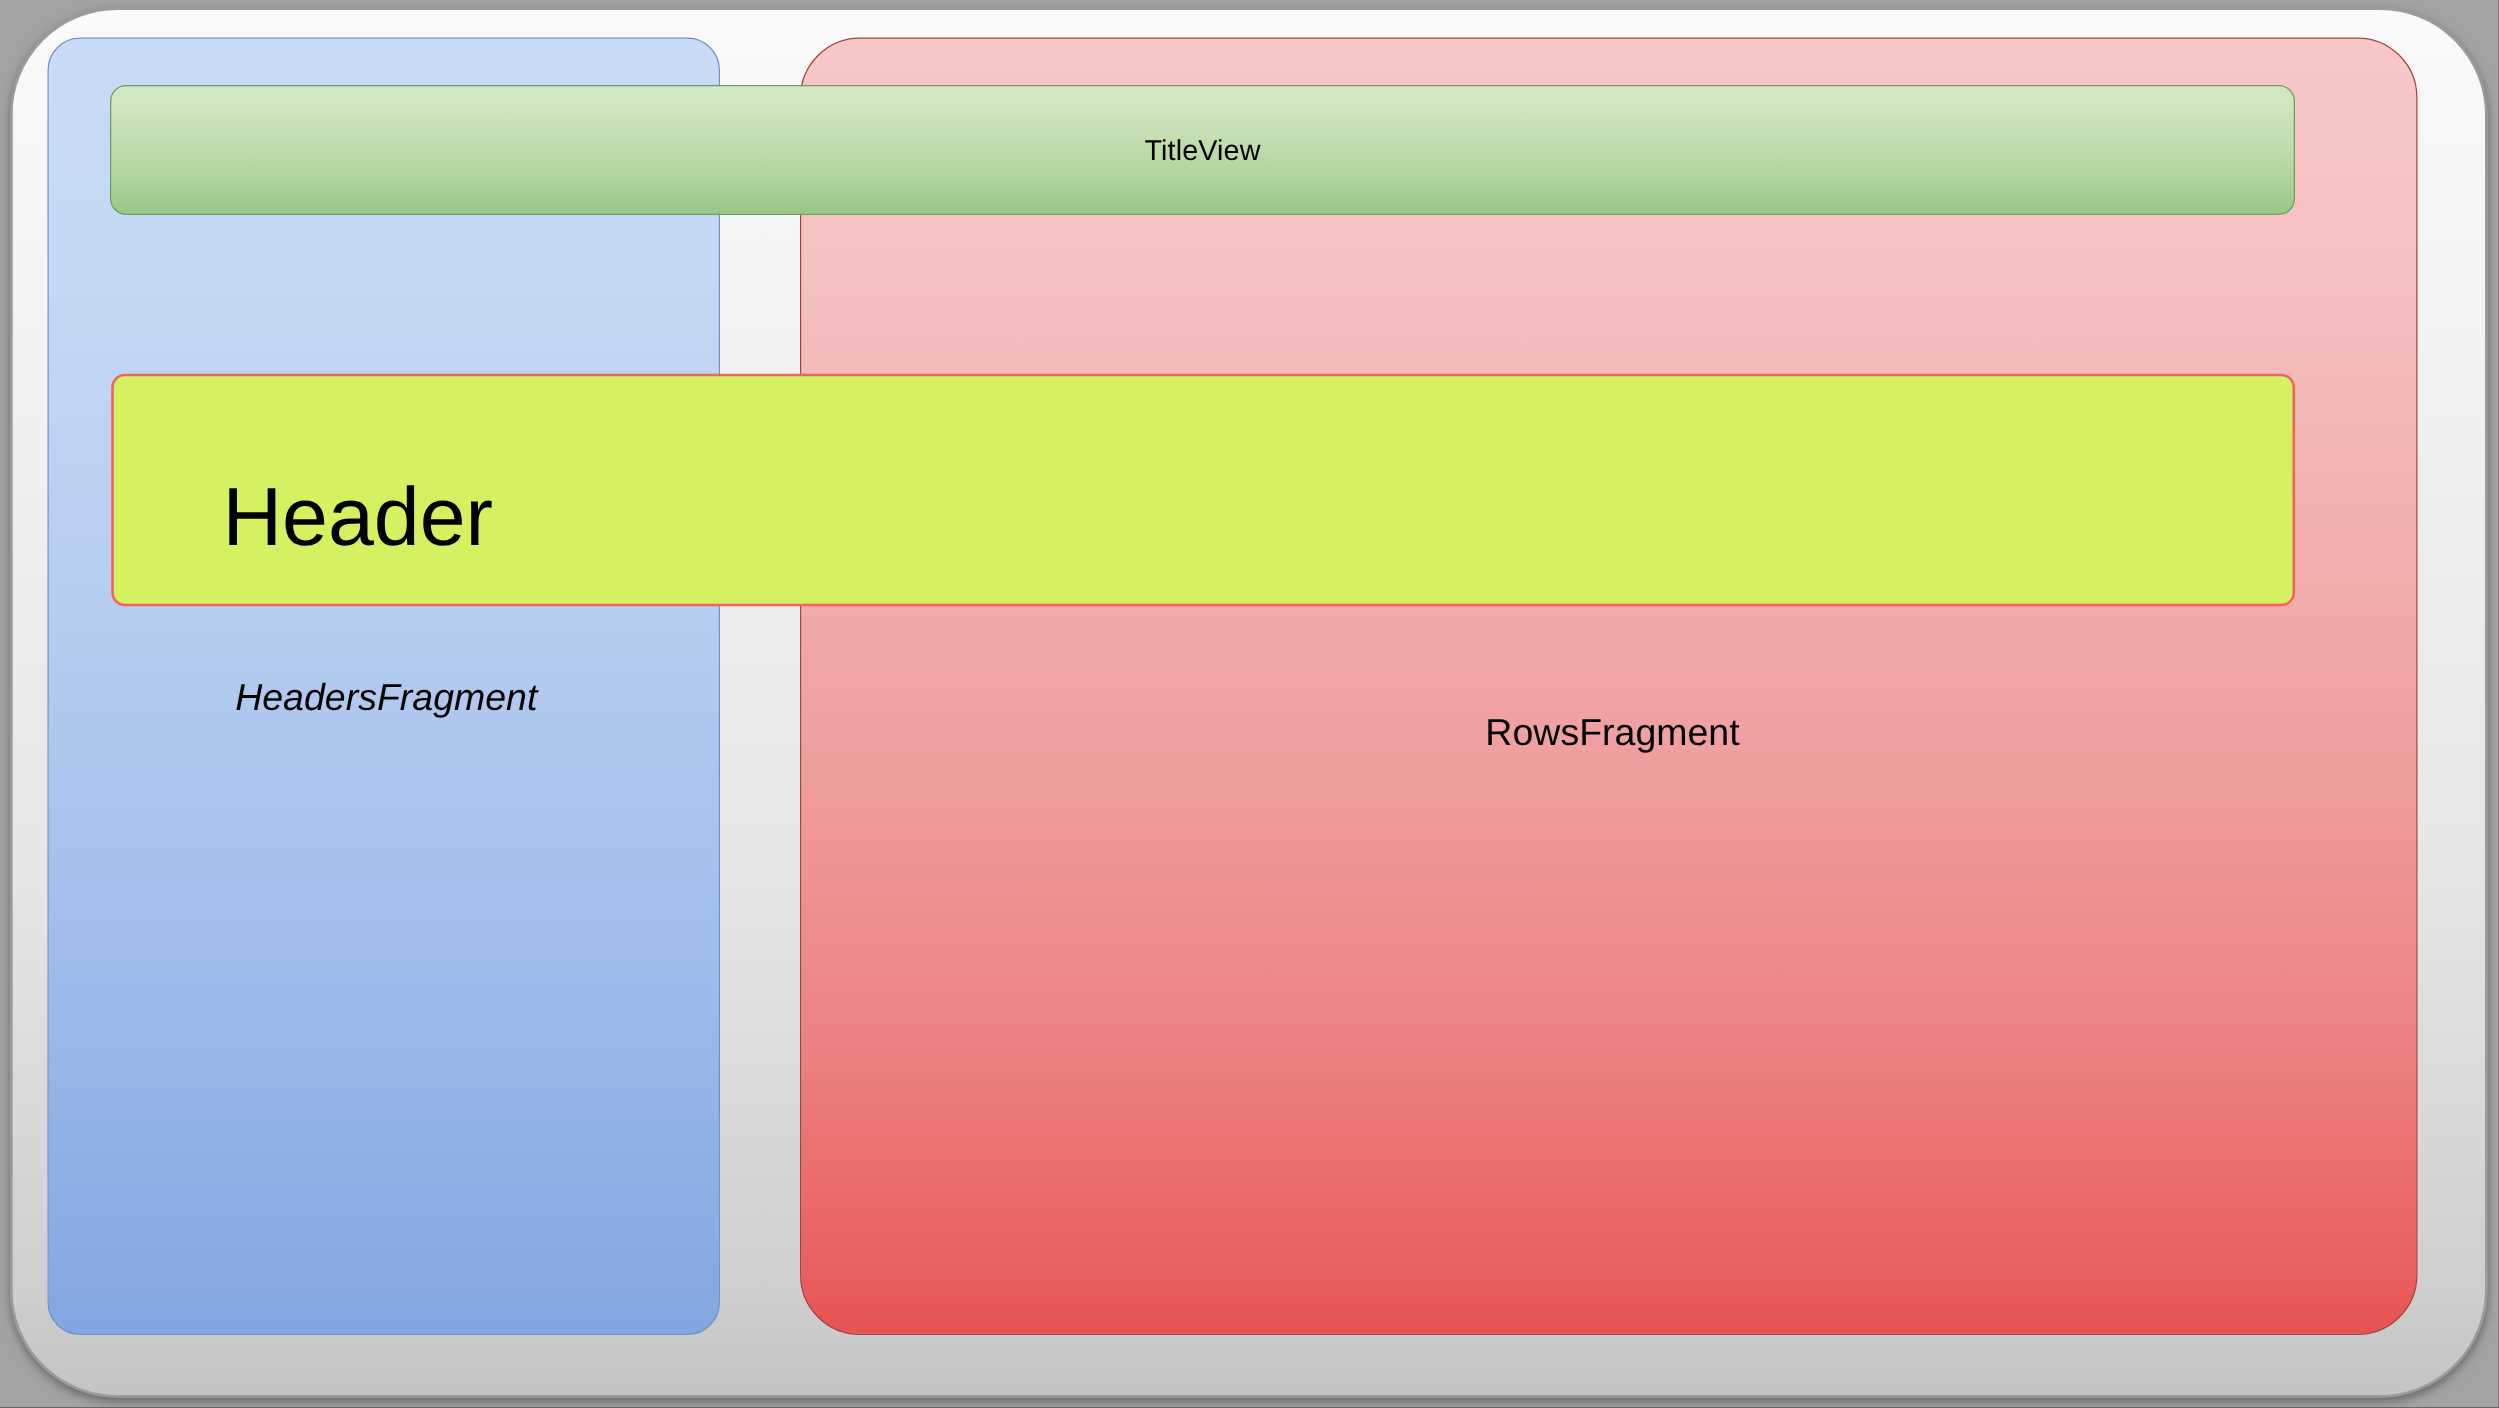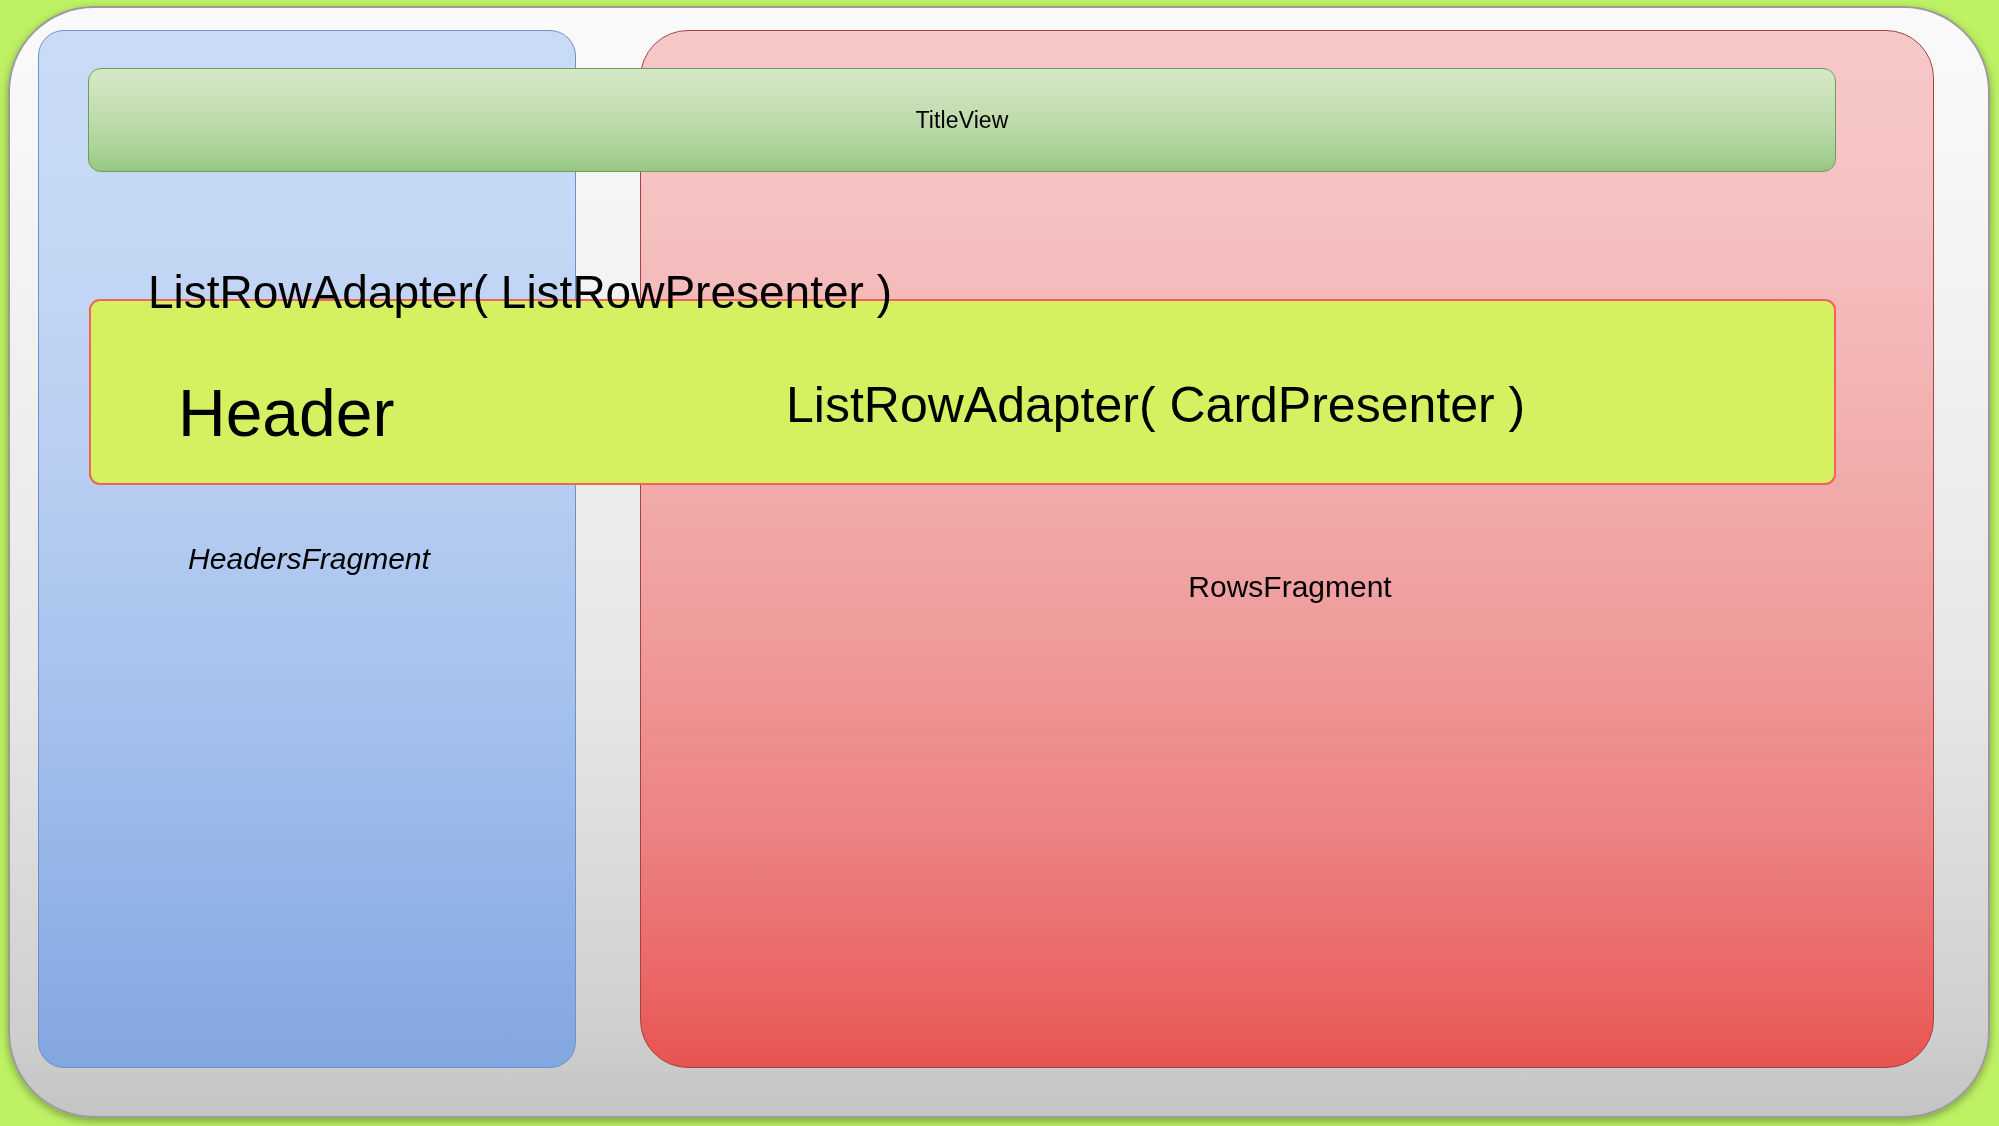--- a/index.html
+++ b/index.html
@@ -12,21 +12,21 @@
     width: 1999px;
     height: 1126px;
     overflow: hidden;
     font-family: "Liberation Sans", sans-serif;
   }
 
   #canvas {
     position: relative;
     width: 1999px;
     height: 1126px;
-    background: #bef264;
+    background: #a3a3a3;
   }
 
   
   .outer-shell {
     position: absolute;
     left: 8px;
     top: 6px;
     width: 1982px;
     height: 1112px;
     border-radius: 86px;
@@ -151,23 +151,21 @@
   <div class="headers-panel"></div>
 
   <div class="rows-panel"></div>
 
   <div class="title-view">
     <span class="title-view-label">TitleView</span>
   </div>
 
   <div class="row-box"></div>
 
-  <div class="label label-list-row-presenter">ListRowAdapter( ListRowPresenter )</div>
 
   <div class="label label-header">Header</div>
 
-  <div class="label label-card-presenter">ListRowAdapter( CardPresenter )</div>
 
   <div class="label label-headers-fragment">HeadersFragment</div>
 
   <div class="label label-rows-fragment">RowsFragment</div>
 
 </div>
 
 </body></html>

